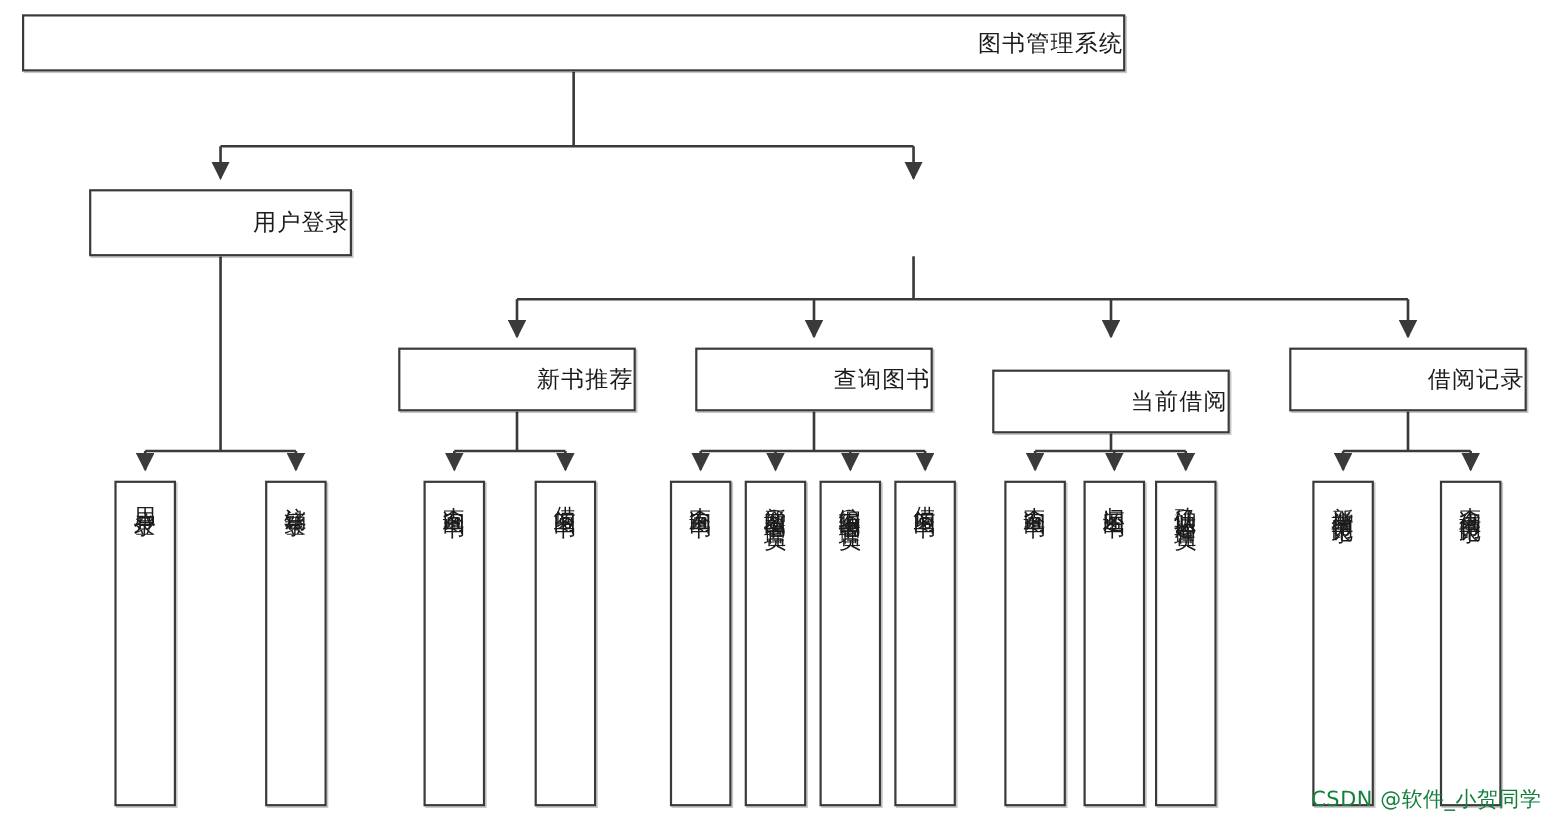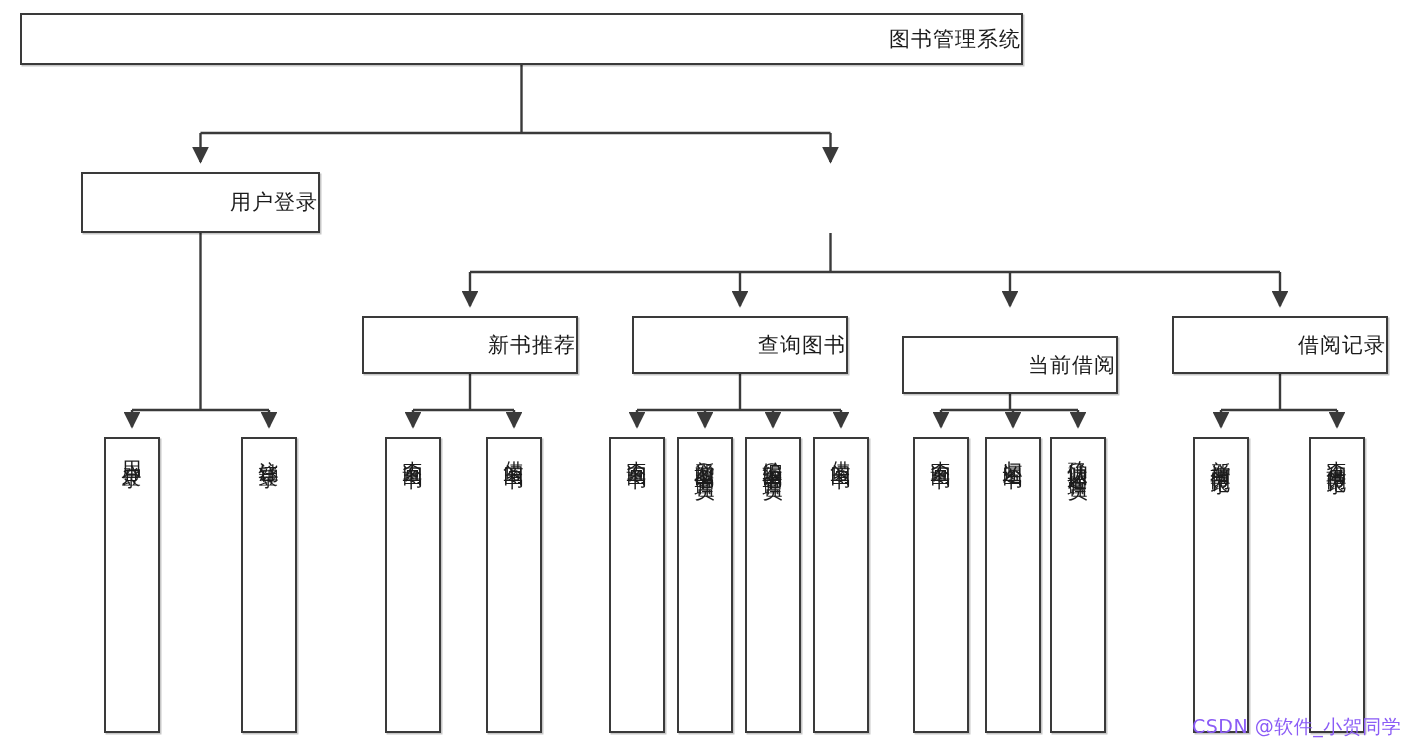--- a/index.html
+++ b/index.html
@@ -52,21 +52,21 @@
     writing-mode: vertical-rl;
     text-orientation: upright;
     font-size: 20px;
     letter-spacing: 3px;
     line-height: 1.0;
     white-space: nowrap;
   }
   .watermark {
     position: absolute;
     font-size: 19px;
-    color: #8b5cf6;
+    color: #15803d;
     letter-spacing: 0.5px;
     white-space: nowrap;
     left: 1192px;
     top: 714px;
   }
 </style>
 </head>
 <body>
 
 <div id="diagram-root">

